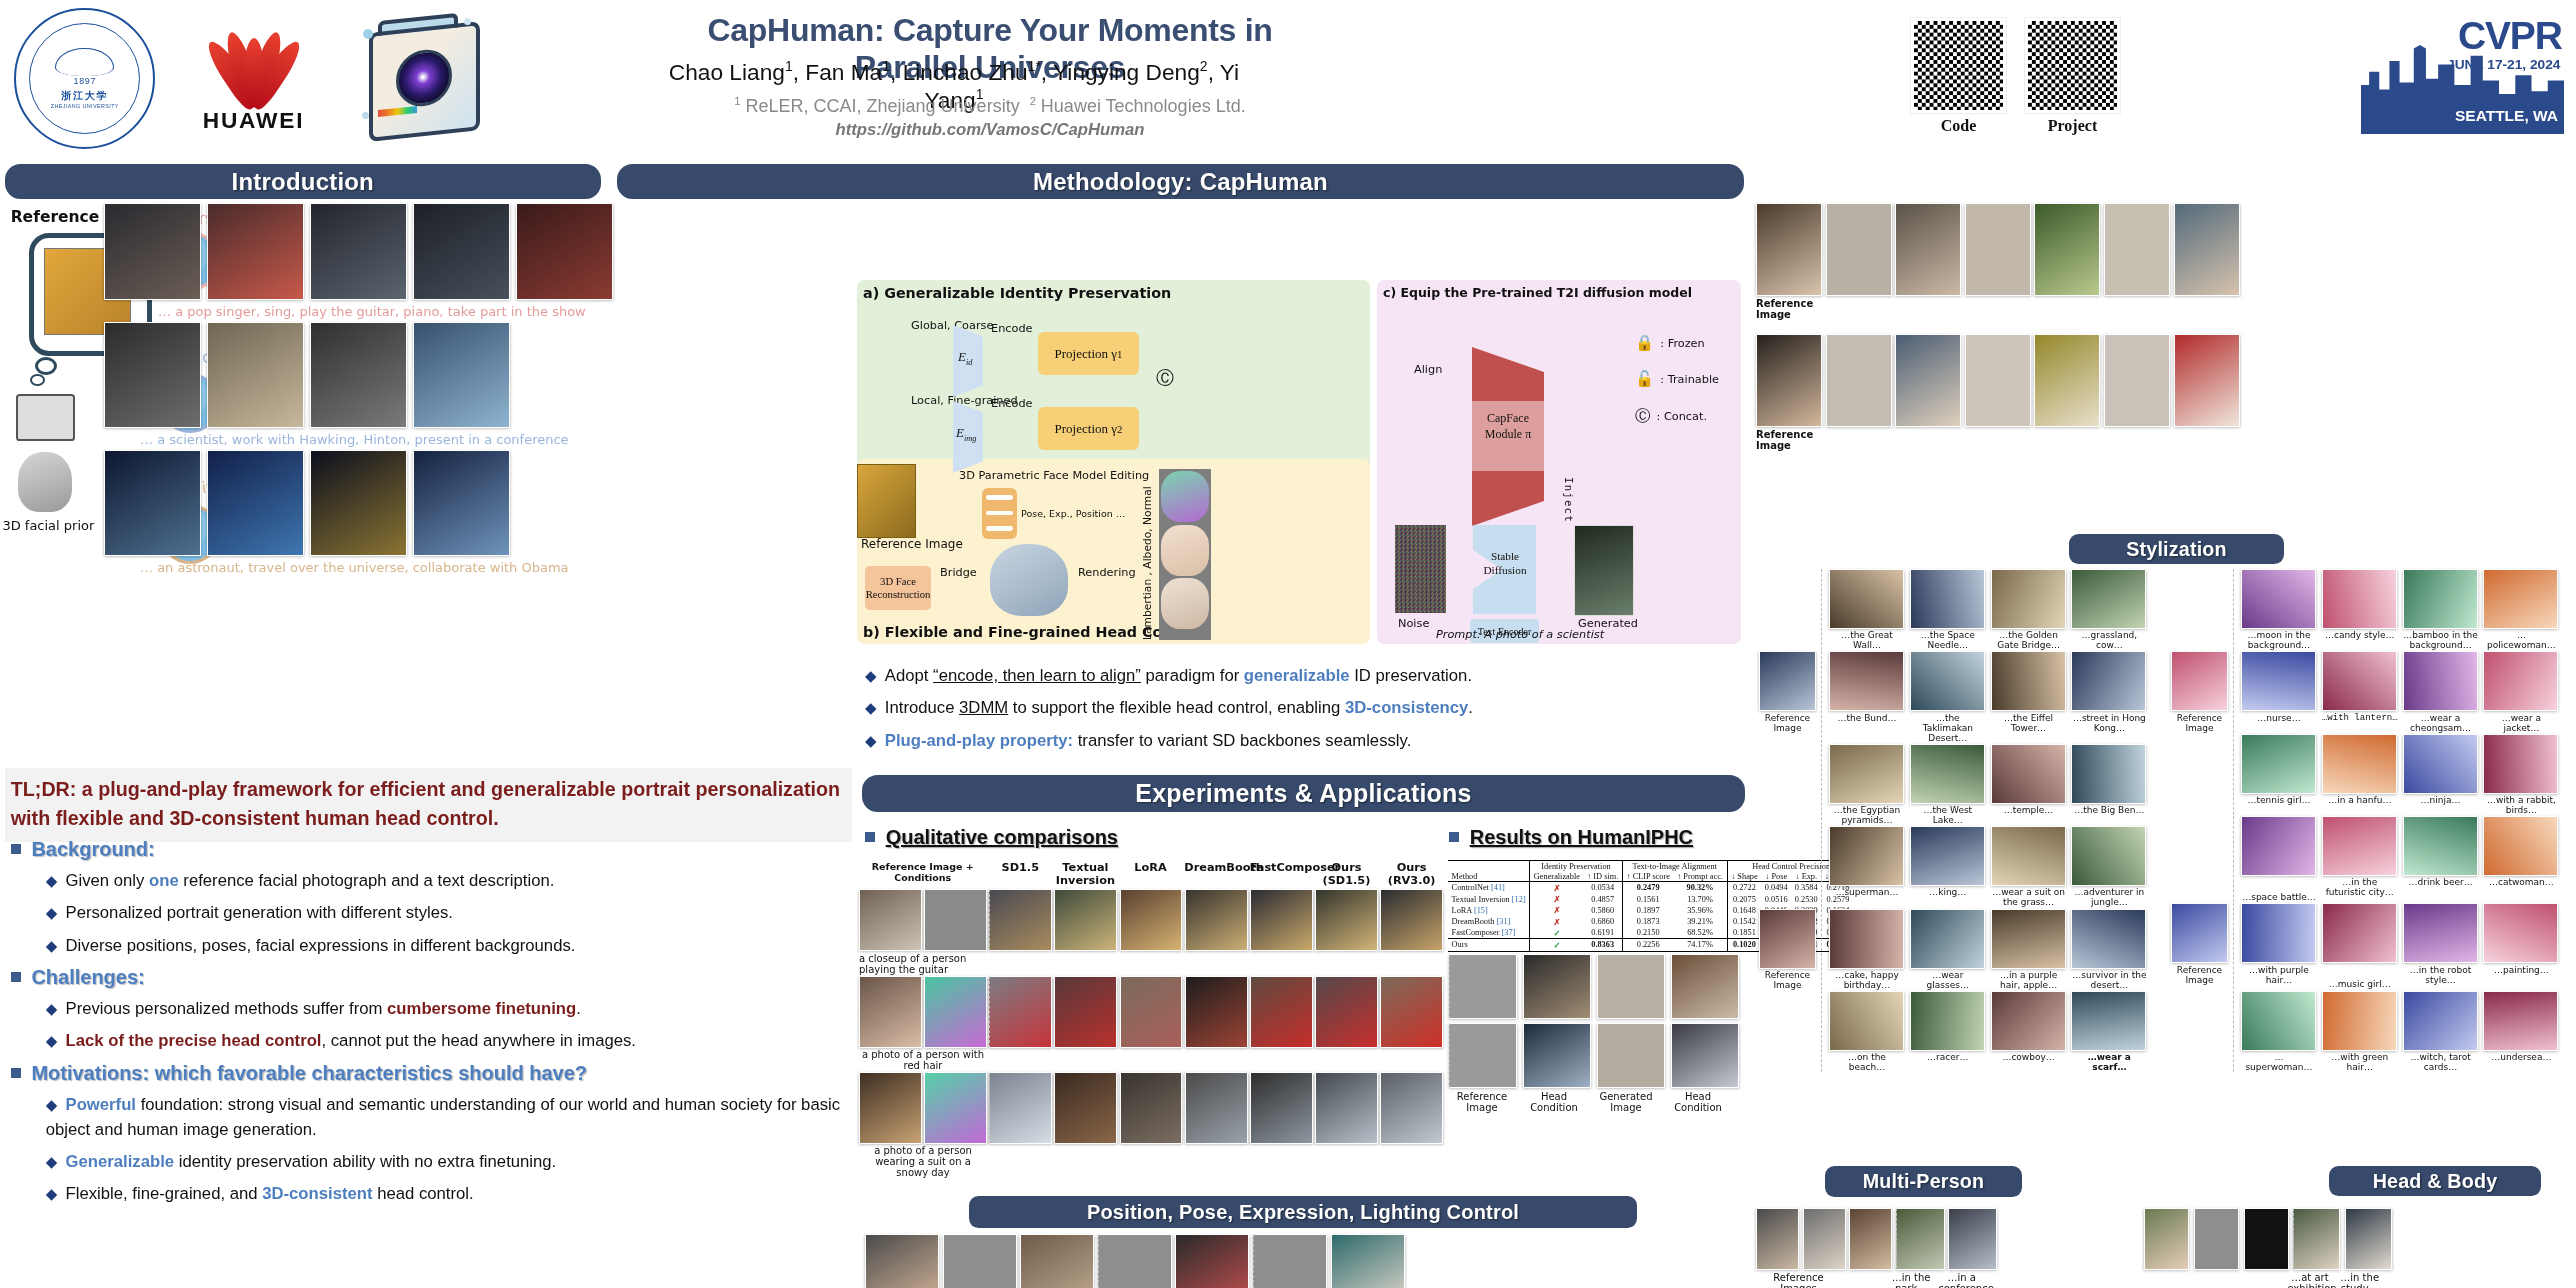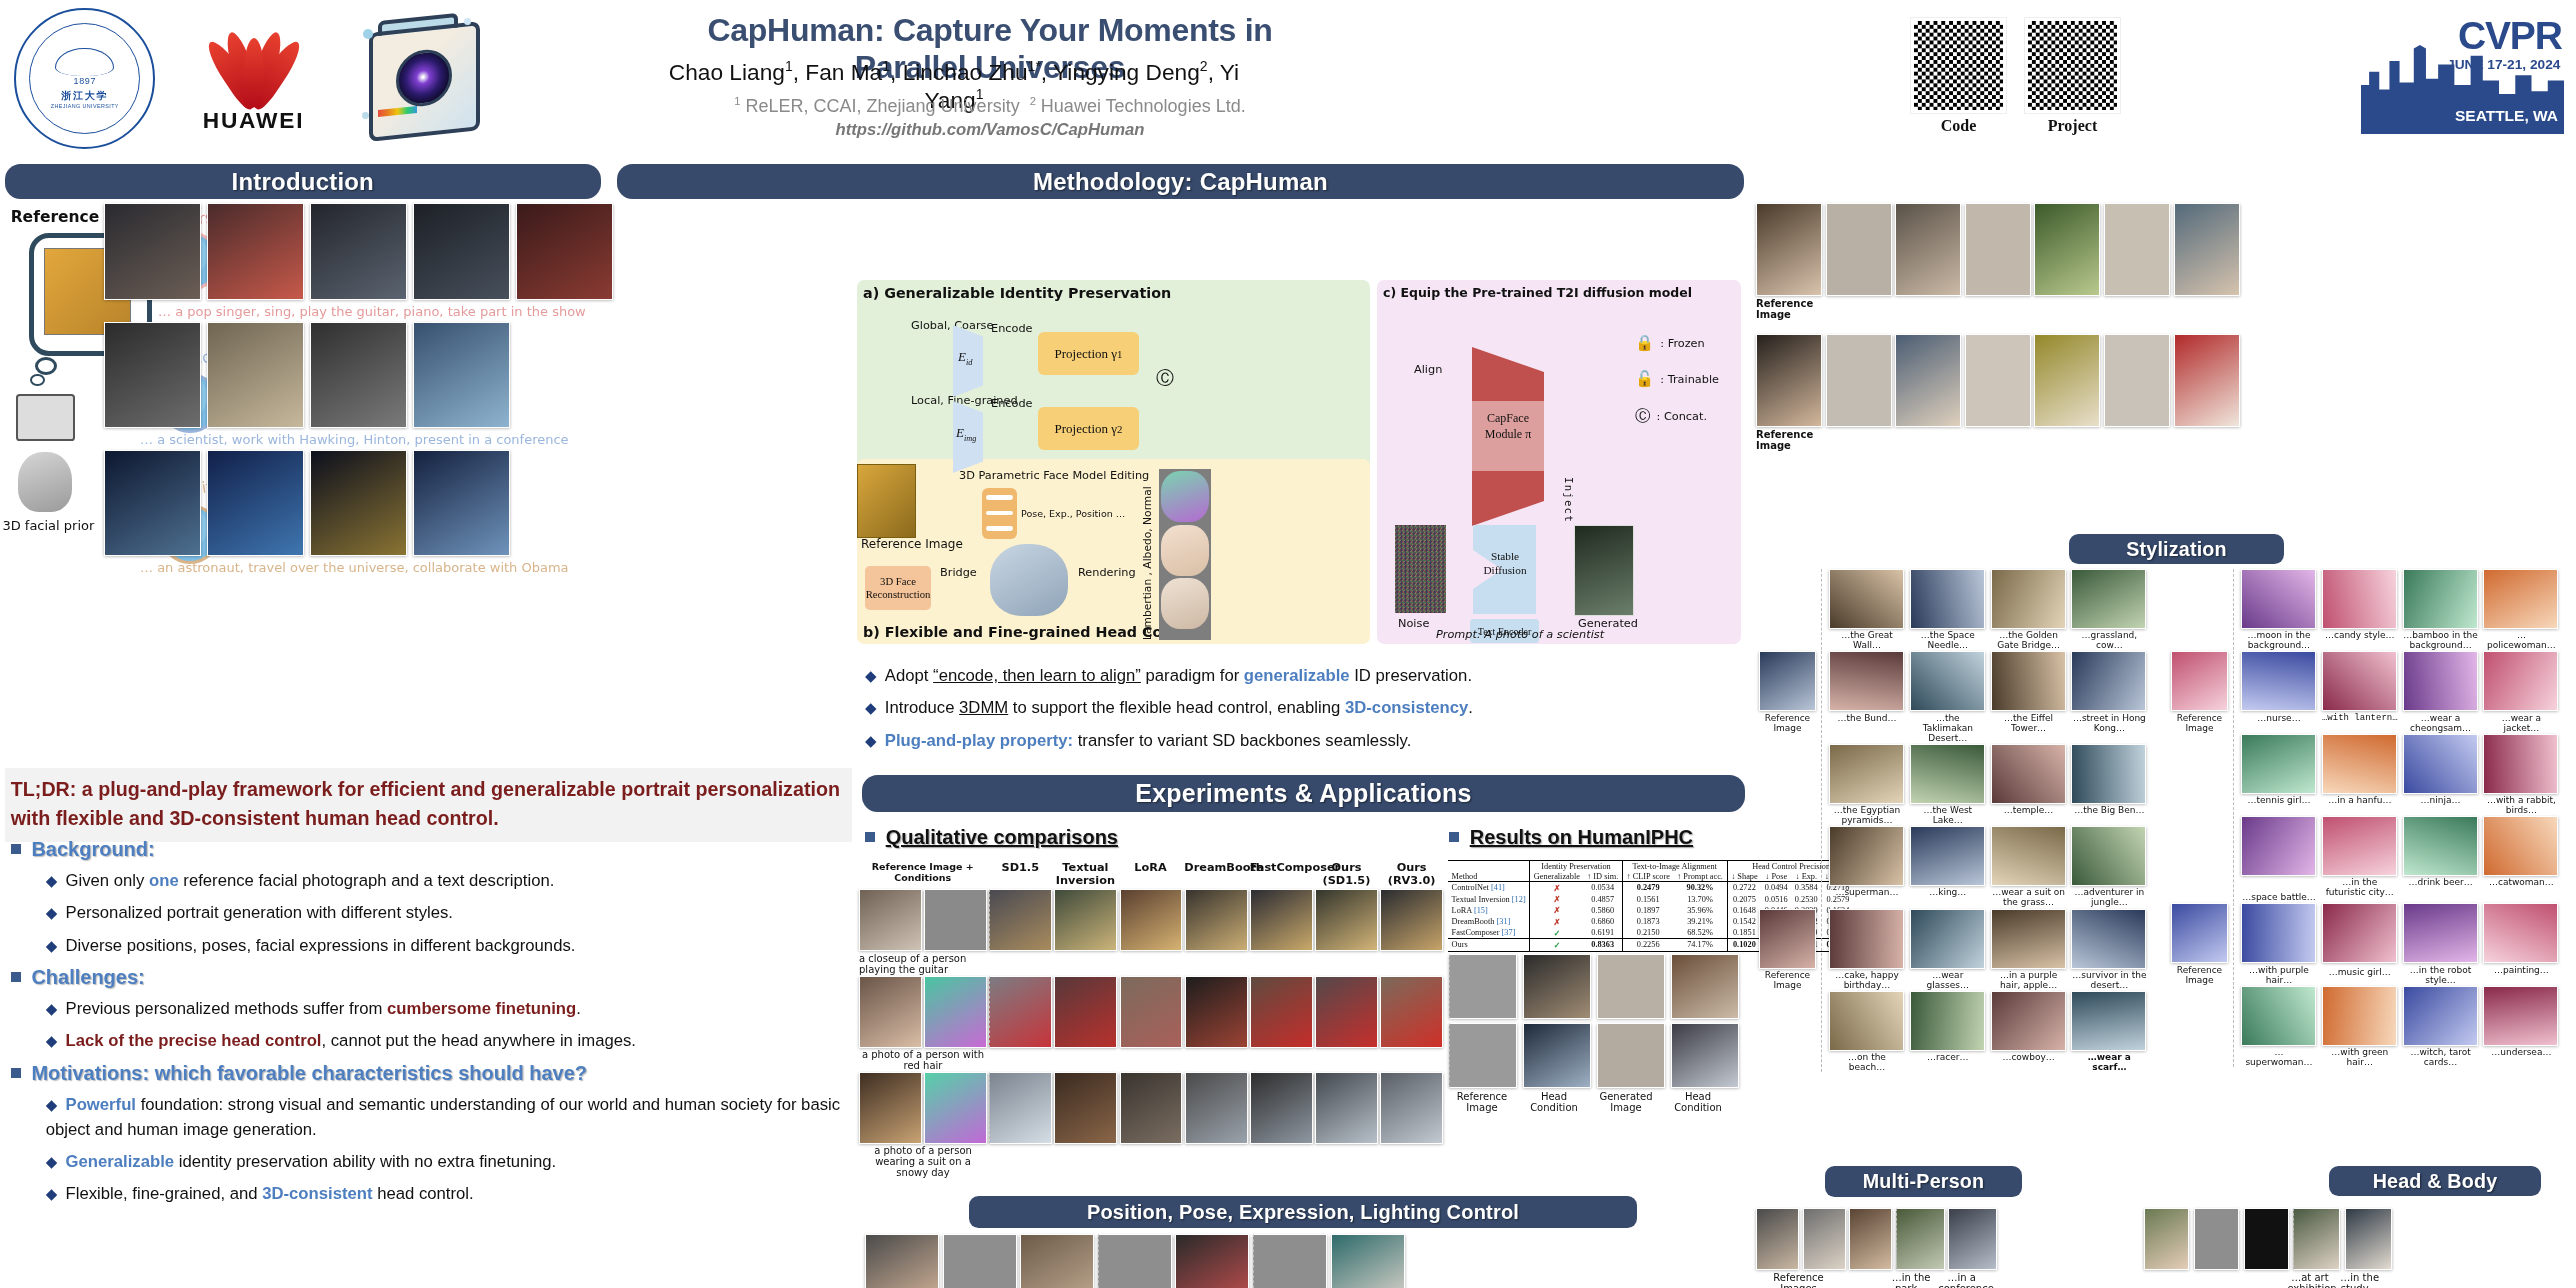--- a/index.html
+++ b/index.html
@@ -775,21 +775,21 @@
         <div class="ph" style="width:55px;height:58px;background:linear-gradient(150deg,#3a4aa0,#c3caf0);"></div>
         <div class="gridcap" data-name="stylization-reference-label" style="margin-top: 1.2px; font-size: 9px;">Reference Image</div>
       </div>
       <div data-name="divider" style="border-left: 1.2px dashed rgb(187, 187, 187); align-self: stretch; margin-right: 2.4px;"></div>
       <div data-name="stylization-cell" style="width: 76px;">
         <div class="ph" style="width:73px;height:58px;background:linear-gradient(92deg,#3a4aa0,#c3caf0);"></div>
         <div class="gridcap" data-name="stylization-caption" style="font-size: 9px; margin-top: 1.2px;">…with purple hair…</div>
       </div>
       <div data-name="stylization-cell" style="width: 76px;">
         <div class="ph" style="width:73px;height:58px;background:linear-gradient(129deg,#8a2a4a,#f0c0cf);"></div>
-        <div class="gridcap" data-name="stylization-caption" style="font-size: 9px; margin-top: 4px;">…music girl…</div>
+        <div class="gridcap" data-name="stylization-caption" style="font-size: 9px; margin-top: 16px;">…music girl…</div>
       </div>
       <div data-name="stylization-cell" style="width: 76px;">
         <div class="ph" style="width:73px;height:58px;background:linear-gradient(166deg,#6a3a8a,#e2b6e8);"></div>
         <div class="gridcap" data-name="stylization-caption" style="font-size: 9px; margin-top: 1.2px;">…in the robot style…</div>
       </div>
       <div data-name="stylization-cell" style="width: 76px;">
         <div class="ph" style="width:73px;height:58px;background:linear-gradient(203deg,#c05070,#f6d2dc);"></div>
         <div class="gridcap" data-name="stylization-caption" style="font-size: 9px; margin-top: 1.2px;">…painting…</div>
       </div>
     </div>

